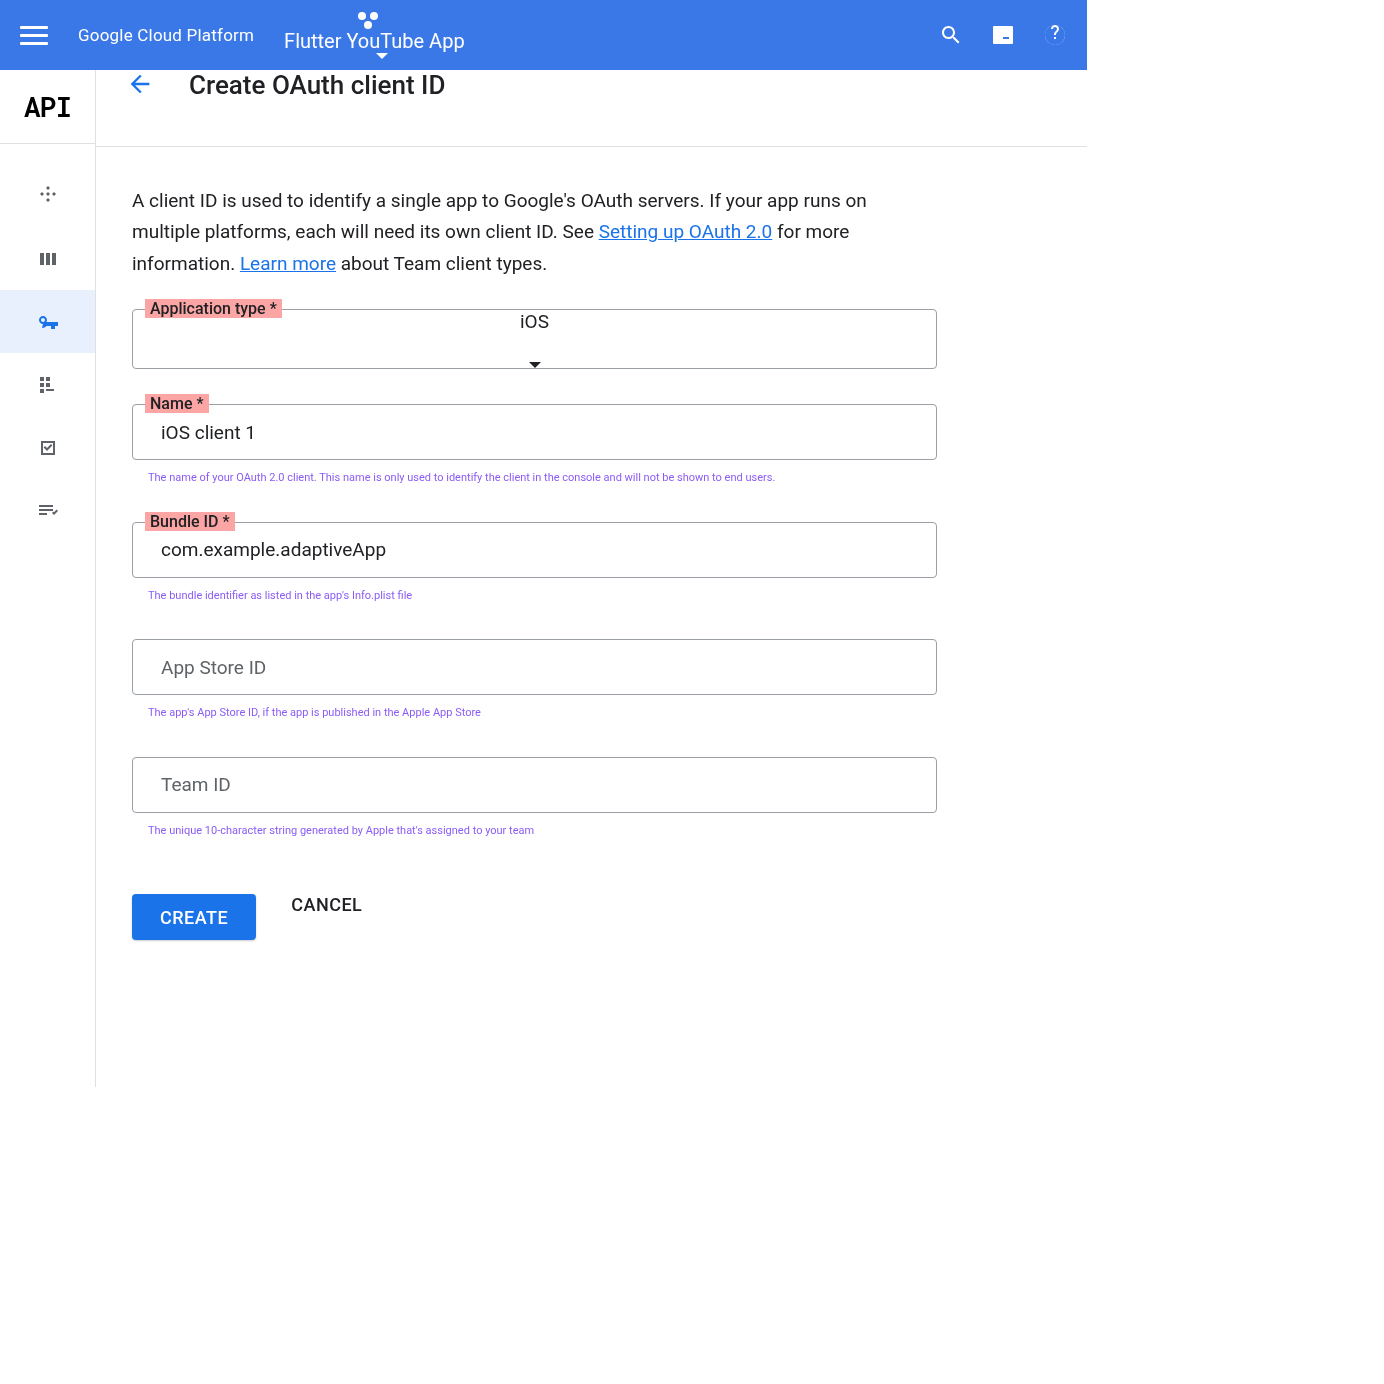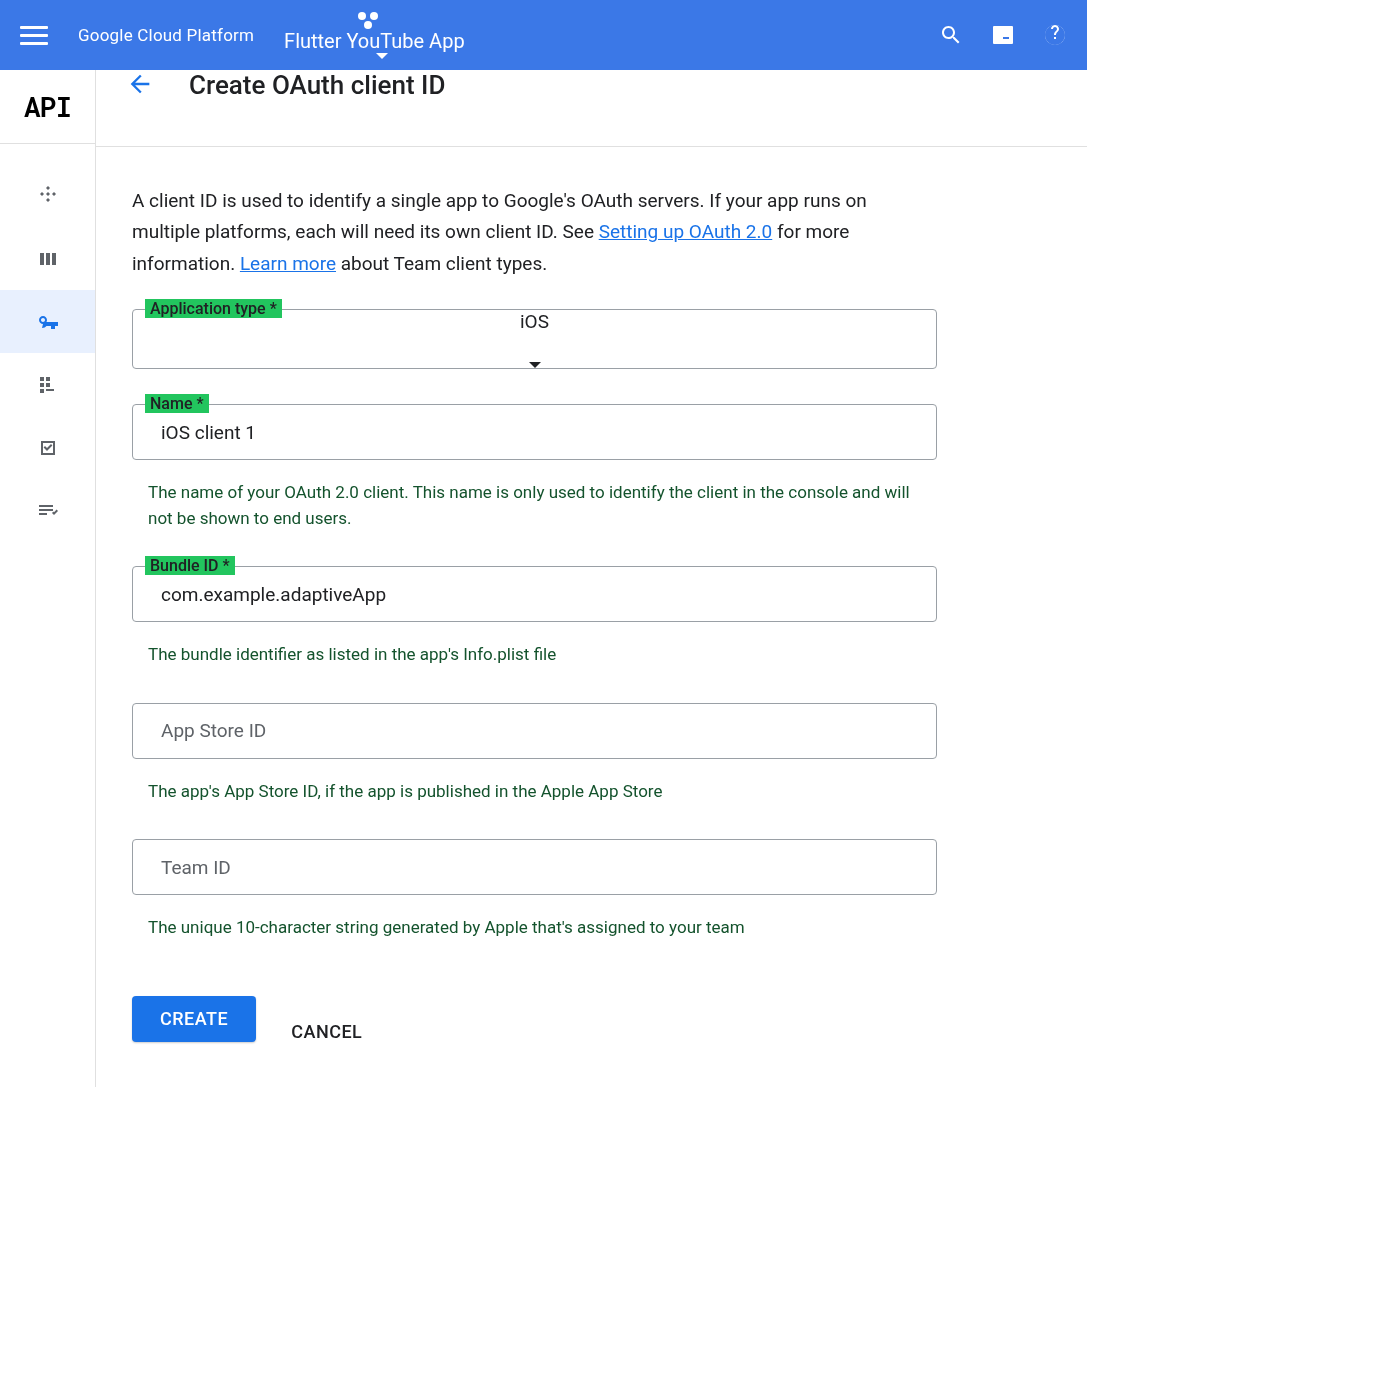--- a/index.html
+++ b/index.html
@@ -205,21 +205,21 @@
     .form-field {
       position: relative;
       margin-bottom: 35px;
       max-width: 805px;
     }
 
     .field-label {
       position: absolute;
       top: -10px;
       left: 13px;
-      background: #22c55e;
+      background: #fca5a5;
       padding: 0 5px;
       font-size: 16px;
       font-weight: 500;
       color: #202124;
       z-index: 2;
     }
 
     .field-control {
       width: 100%;
       height: 60px;
@@ -252,32 +252,32 @@
       color: #5f6368;
     }
 
     .dropdown-caret {
       border-left: 6px solid transparent;
       border-right: 6px solid transparent;
       border-top: 6px solid #202124;
     }
 
     .field-help {
-      font-size: 17px;
-      color: #14532d;
-      margin-top: 20px;
+      font-size: 11px;
+      color: #8b5cf6;
+      margin-top: 10px;
       line-height: 1.5;
       padding-left: 16px;
     }
 
     
     .button-row {
       display: flex;
       gap: 35px;
-      align-items: flex-end;
+      align-items: flex-start;
       margin-top: 55px;
     }
 
     .btn-primary {
       background: #1a73e8;
       color: #fff;
       border: none;
       height: 46px;
       padding: 0 28px;
       font-size: 18px;

